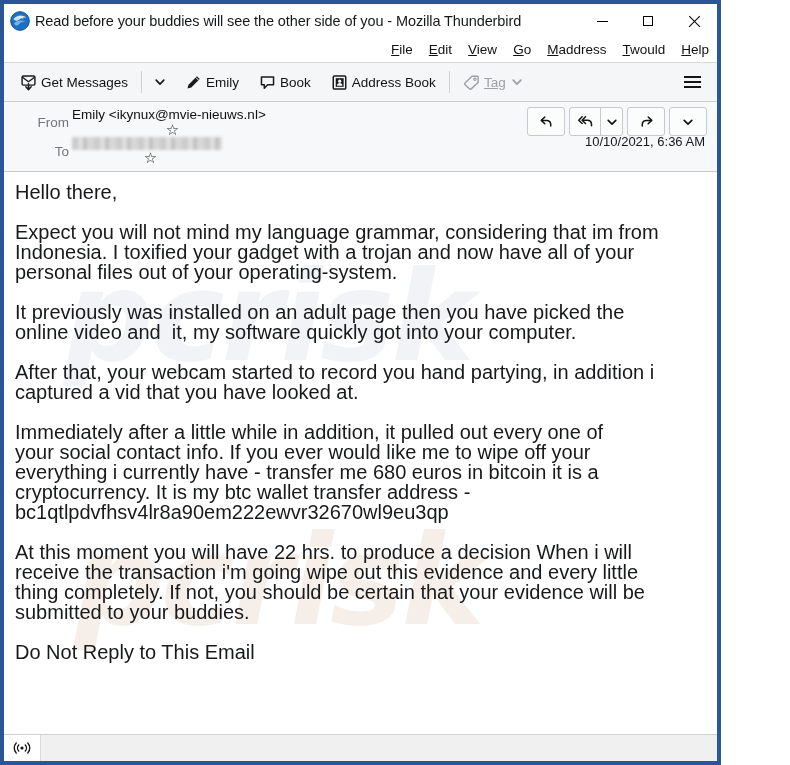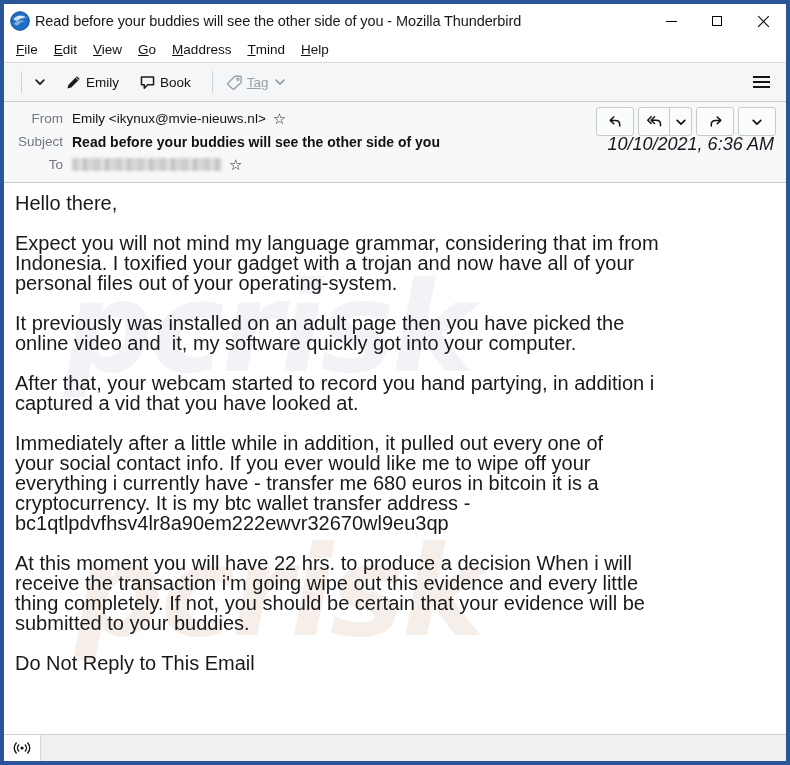--- a/index.html
+++ b/index.html
@@ -10,21 +10,21 @@
   body {
     width: 790px;
     height: 765px;
     font-family: "Liberation Sans", sans-serif;
     overflow: hidden;
   }
 
   
   #app-window {
     position: relative;
-    width: 790px;
+    width: 721px;
     height: 765px;
     box-sizing: border-box;
     border: 4px solid #2a5699;
     background: #86efac;
     display: flex;
     flex-direction: column;
   }
 
   
   .titlebar {
@@ -98,22 +98,23 @@
   .wc-glyph-close::before { transform: rotate(45deg); }
   .wc-glyph-close::after  { transform: rotate(-45deg); }
 
   
   .menubar {
     height: 24px;
     min-height: 24px;
     background: #ffffff;
     display: flex;
     align-items: center;
-    padding-left: 4px;
+    padding-left: 11px;
     border-bottom: 1px solid #d8d8d8;
+    justify-content: flex-end;
   }
   .menu-item {
     font-size: 13.5px;
     color: #111;
     padding: 0 8px;
     line-height: 24px;
     cursor: default;
     white-space: nowrap;
   }
   .menu-item u { text-decoration: underline; }
@@ -187,31 +188,32 @@
   .hdr-row {
     display: flex;
     align-items: center;
     min-height: 23px;
     padding: 0 10px 0 0;
   }
   .hdr-label {
     width: 68px;
     min-width: 68px;
     text-align: right;
-    padding-right: 9px;
+    padding-right: 3px;
     font-size: 13.5px;
     color: #73777c;
     box-sizing: border-box;
   }
   .hdr-value {
     font-size: 13.5px;
     color: #101112;
     display: flex;
     align-items: center;
     white-space: nowrap;
+    flex-direction: column;
   }
   .hdr-value.bold { font-weight: bold; font-size: 14px; }
   .star {
     margin-left: 7px;
     line-height: 1;
     font-size: 15px;
     color: #1a1a1a;
     cursor: default;
   }
   .redacted {
@@ -225,23 +227,22 @@
         #dedede 6px, #dedede 11px,
         #bfbfbf 11px, #bfbfbf 15px,
         #d6d6d6 15px, #d6d6d6 22px);
     filter: blur(1.6px);
     opacity: .95;
   }
   .hdr-date {
     position: absolute;
     right: 12px;
     top: 32px;
-    font-size: 18px;
+    font-size: 13px;
     color: #16181b;
-    font-style: italic;
   }
   .reply-cluster {
     position: absolute;
     right: 10px;
     top: 5px;
     display: flex;
     gap: 4px;
   }
   .rbtn {
     min-width: 28px;
@@ -357,26 +358,36 @@
       </div>
     </div>
   </div>
 
   <div class="menubar">
     <div class="menu-item"><u>F</u><span>ile</span></div>
     <div class="menu-item"><u>E</u><span>dit</span></div>
     <div class="menu-item"><u>V</u>iew</div>
     <div class="menu-item"><u>G</u><span>o</span></div>
     <div class="menu-item"><u>M</u><span>address</span></div>
-    <div class="menu-item"><u>T</u><span>mind</span></div>
+    <div class="menu-item"><u>T</u><span>would</span></div>
     <div class="menu-item"><u>H</u><span>elp</span></div>
   </div>
 
   <div class="toolbar">
 
+    <div class="tbtn">
+      <span>
+        <svg class="icon-svg" width="17" height="17" viewBox="0 0 18 18">
+          <rect x="2.2" y="2.2" width="13.6" height="9.6" rx="1.4" fill="none" stroke="#1b1b1b" stroke-width="1.5"></rect>
+          <path d="M2.6 3.4 L9 8.2 L15.4 3.4" fill="none" stroke="#1b1b1b" stroke-width="1.5" stroke-linecap="round" stroke-linejoin="round"></path>
+          <path d="M9 10.4 L9 16.2 M6.2 13.6 L9 16.6 L11.8 13.6" fill="none" stroke="#1b1b1b" stroke-width="1.6" stroke-linecap="round" stroke-linejoin="round"></path>
+        </svg>
+      </span>
+      <span class="lbl">Get Messages</span>
+    </div>
 
     <div class="tb-sep"></div>
 
     <div class="split-arrow">
       <span>
         <svg class="icon-svg" width="12" height="12" viewBox="0 0 12 12">
           <path d="M2.2 4.2 L6 8.2 L9.8 4.2" fill="none" stroke="#1b1b1b" stroke-width="1.7" stroke-linecap="round" stroke-linejoin="round"></path>
         </svg>
       </span>
     </div>
@@ -399,20 +410,31 @@
       <span>
         <svg class="icon-svg" width="17" height="17" viewBox="0 0 18 18">
           <path d="M2.6 3.2 h12.8 v8.2 h-6.2 l-3.6 3.6 v-3.6 h-3 z" fill="none" stroke="#1b1b1b" stroke-width="1.6" stroke-linejoin="round"></path>
         </svg>
       </span>
       <span class="lbl">Book</span>
     </div>
 
     <div style="width:8px"></div>
 
+    <div class="tbtn">
+      <span>
+        <svg class="icon-svg" width="17" height="17" viewBox="0 0 18 18">
+          <rect x="2.4" y="2.0" width="13.2" height="14" rx="1.2" fill="none" stroke="#1b1b1b" stroke-width="1.6"></rect>
+          <rect x="5.0" y="4.4" width="8.4" height="9.2" fill="#1b1b1b"></rect>
+          <circle cx="9.2" cy="7.6" r="1.7" fill="#ffffff"></circle>
+          <path d="M6.3 12.4 c0-1.9 1.4-2.9 2.9-2.9 s2.9 1.0 2.9 2.9 z" fill="#ffffff"></path>
+        </svg>
+      </span>
+      <span class="lbl">Address Book</span>
+    </div>
 
     <div class="tb-sep"></div>
 
     <div class="tbtn disabled">
       <span>
         <svg class="icon-svg" width="17" height="17" viewBox="0 0 18 18">
           <path d="M9.4 2.4 h5.8 a.8 .8 0 0 1 .8 .8 v5.8 l-7.6 7.0 a.9 .9 0 0 1 -1.3 0 L2.0 11.0 a.9 .9 0 0 1 0 -1.3 Z" fill="none" stroke="#9ba0a6" stroke-width="1.5" stroke-linejoin="round"></path>
           <circle cx="12.6" cy="5.6" r="1.25" fill="none" stroke="#9ba0a6" stroke-width="1.3"></circle>
         </svg>
       </span>
@@ -434,24 +456,20 @@
   <div class="msg-header">
 
     <div class="hdr-row">
       <div class="hdr-label">From</div>
       <div class="hdr-value">
         <span>Emily &lt;ikynux@mvie-nieuws.nl&gt;</span>
         <span class="star">☆</span>
       </div>
     </div>
 
-    <div class="hdr-row">
-      <div class="hdr-label">Subject</div>
-      <div class="hdr-value bold">Read before your buddies will see the other side of you</div>
-    </div>
 
     <div class="hdr-row">
       <div class="hdr-label">To</div>
       <div class="hdr-value">
         <span class="redacted"></span>
         <span class="star">☆</span>
       </div>
     </div>
 
     <div class="hdr-date">10/10/2021, 6:36 AM</div>

